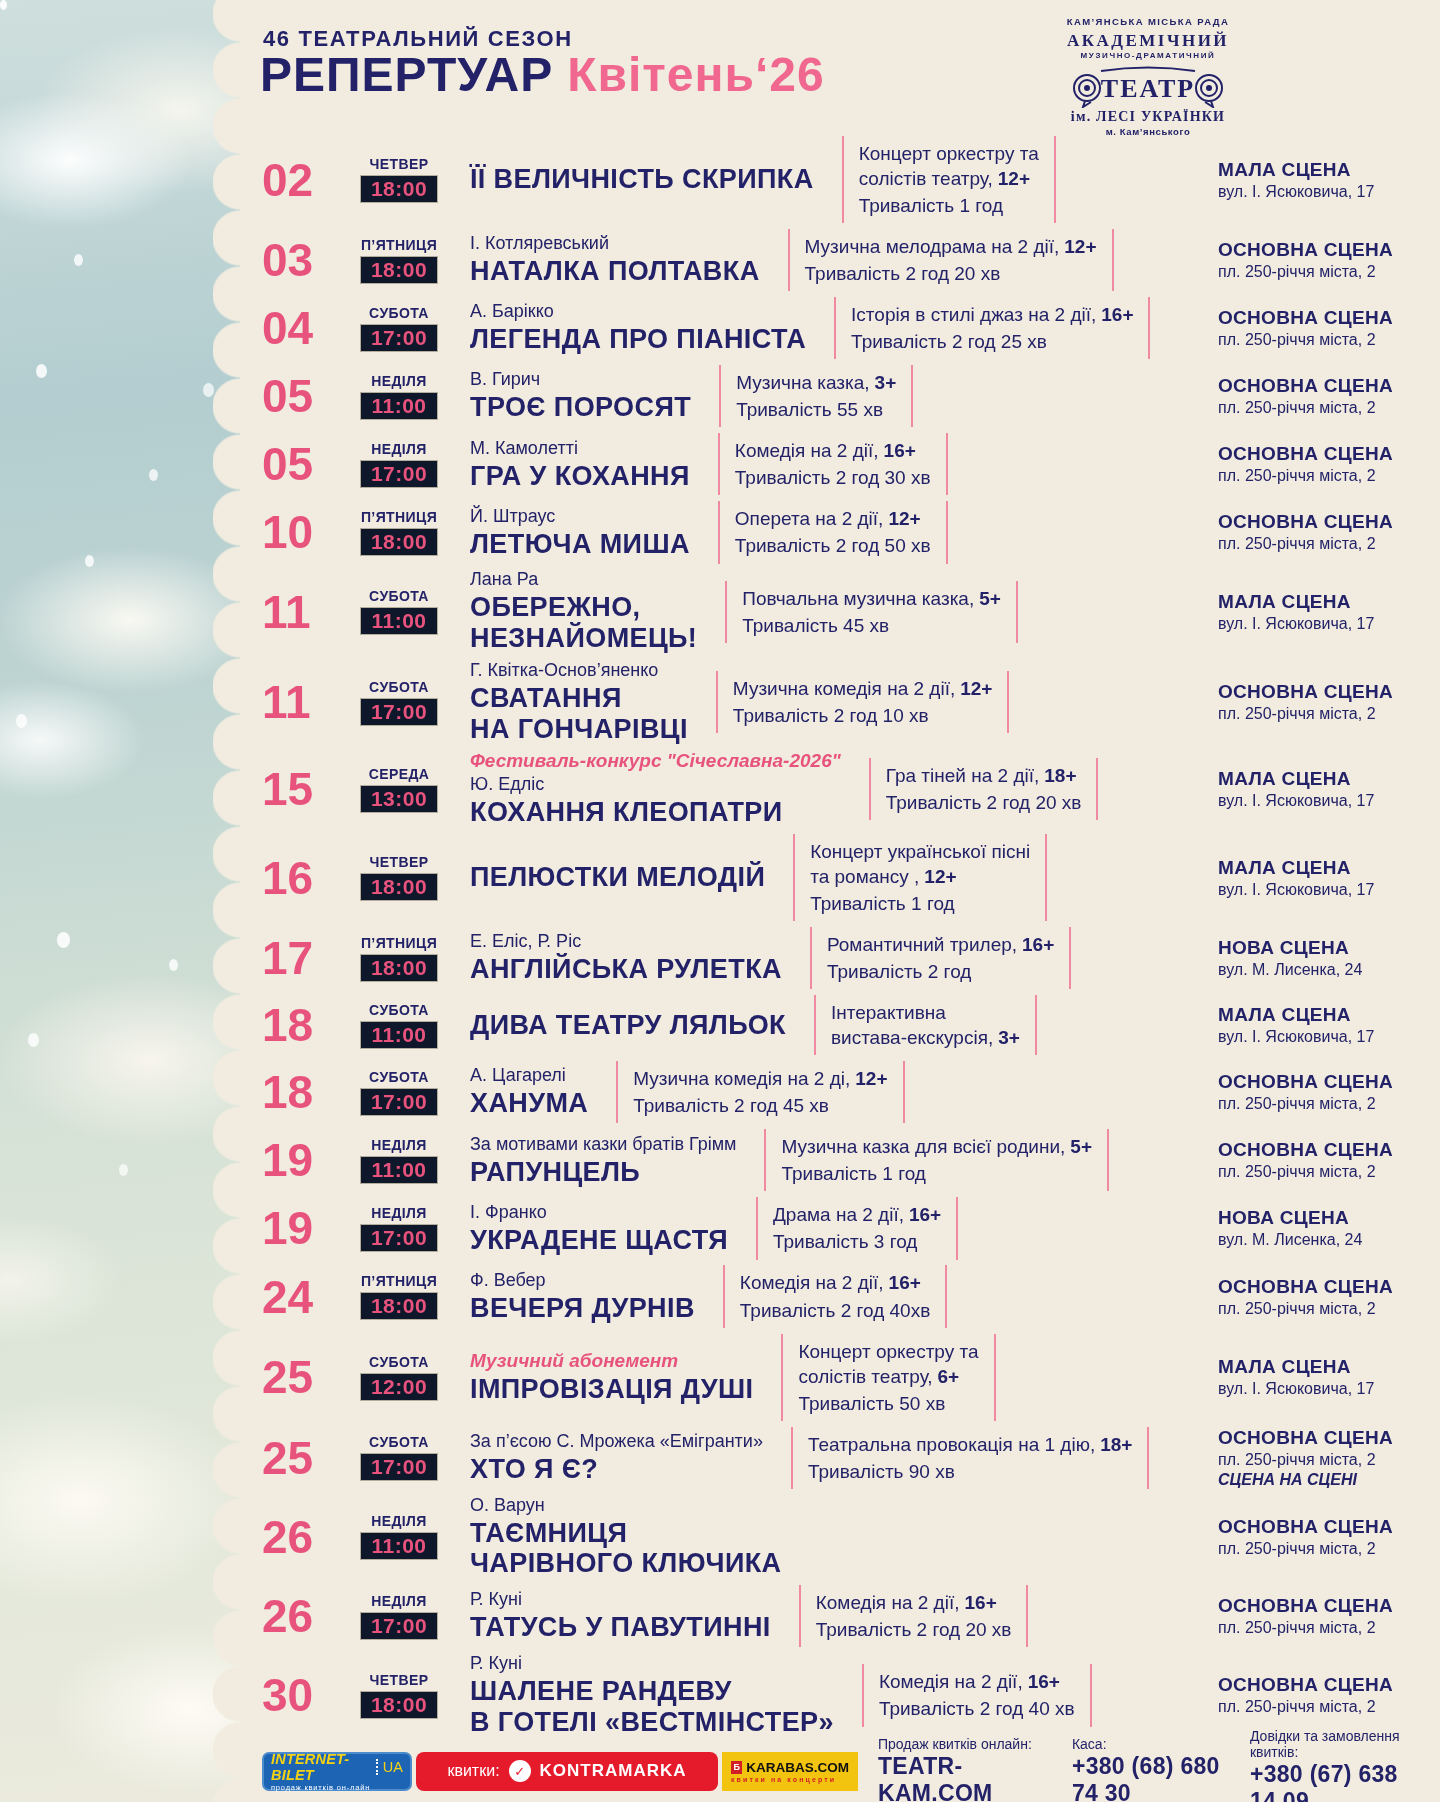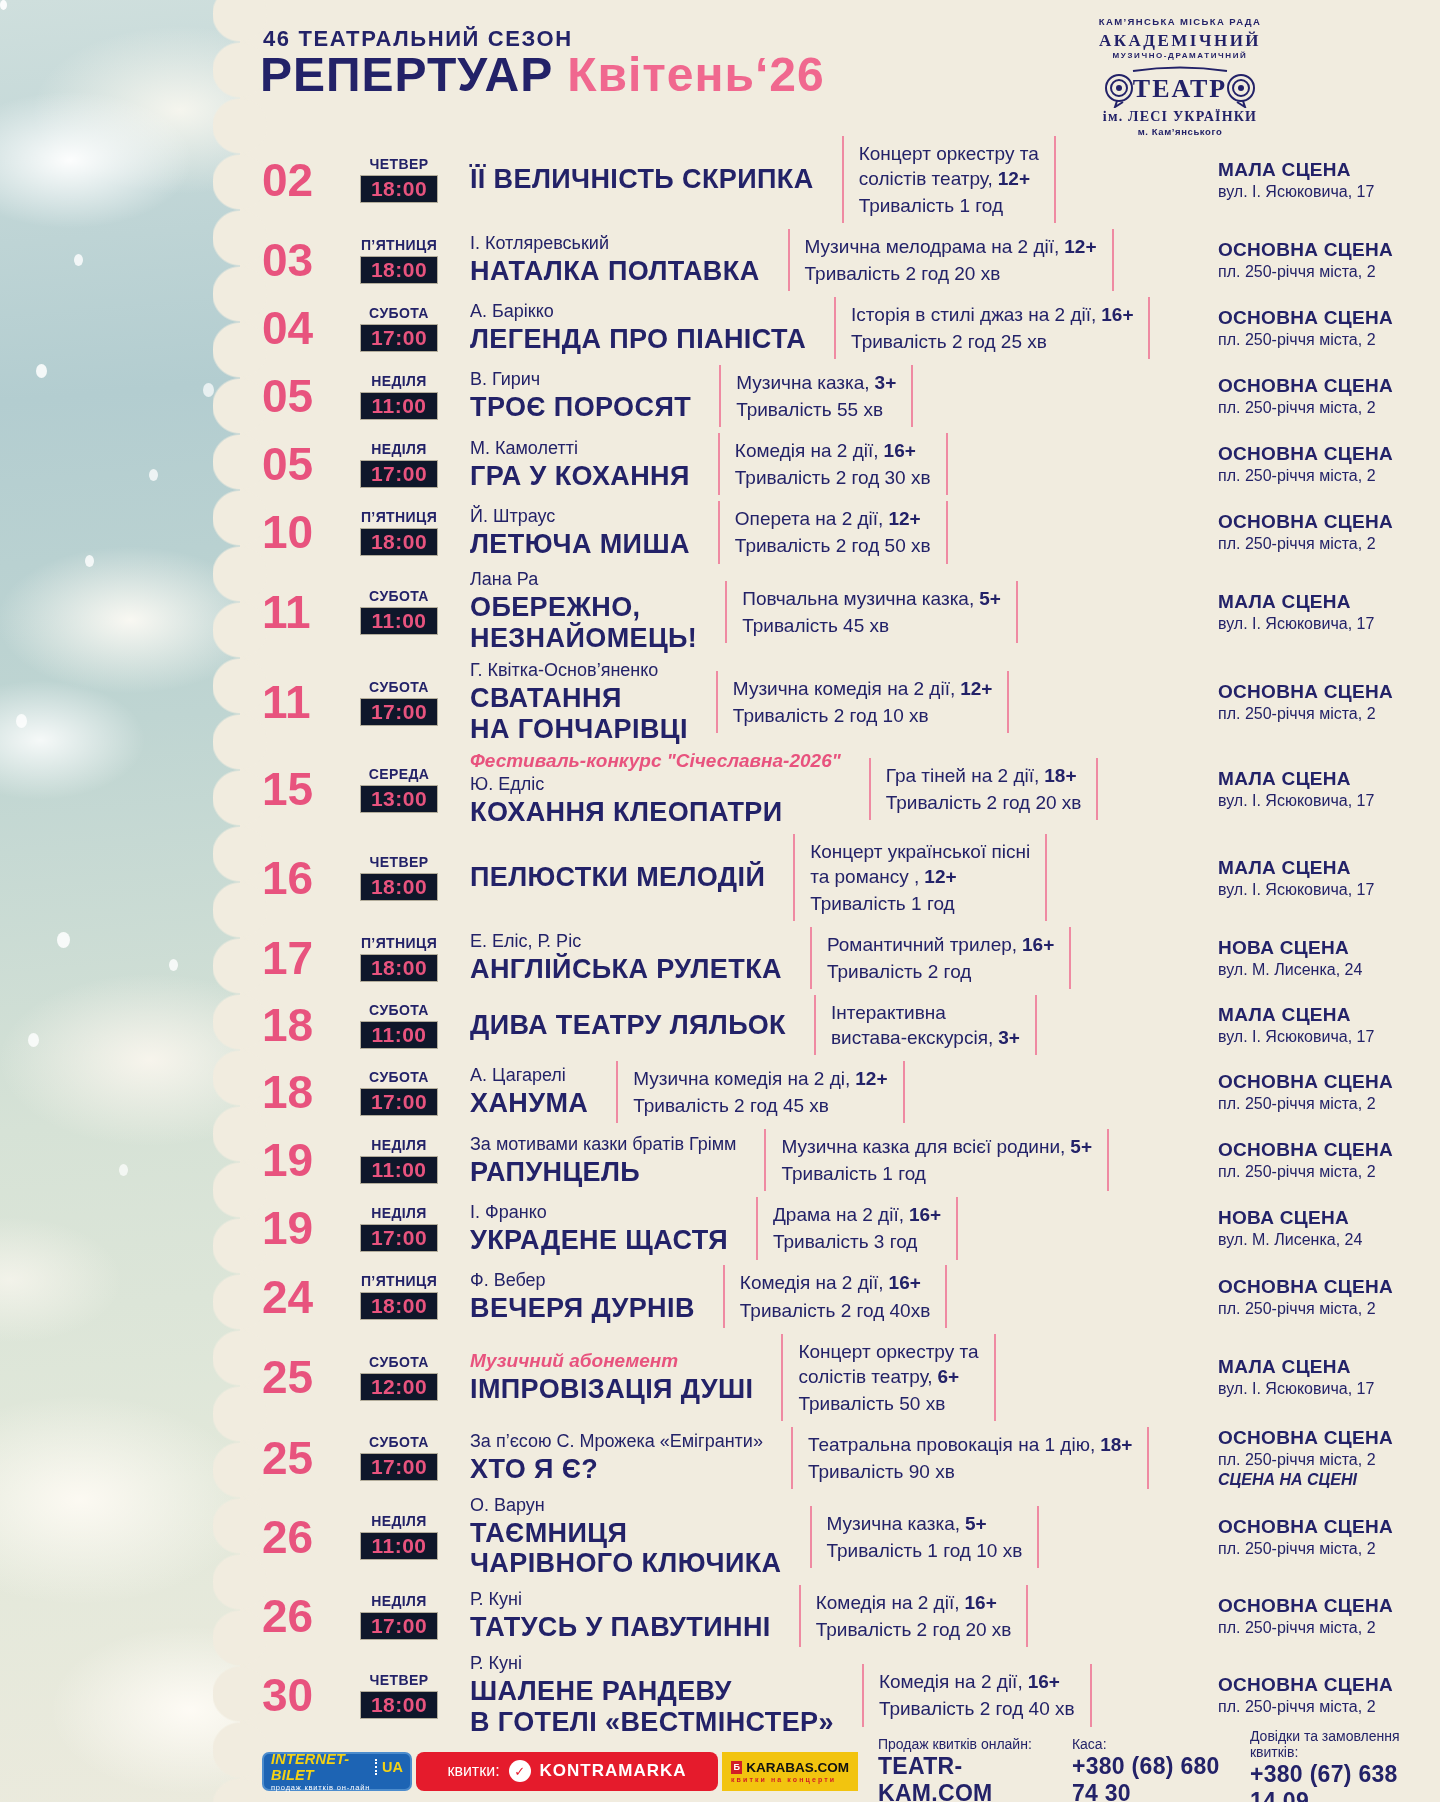--- a/index.html
+++ b/index.html
@@ -31,21 +31,21 @@
   
   .panel{position:absolute;left:240px;top:0;right:0;bottom:0;background:var(--cream);}
   .scallop{position:absolute;left:213px;top:-14px;width:54px;height:1830px;
     background-image:radial-gradient(circle at 27px 28px, var(--cream) 26.5px, rgba(241,236,223,0) 28.5px);
     background-size:54px 56px;background-repeat:repeat-y;}
 
   
   .season{position:absolute;left:263px;top:26px;font-size:22px;font-weight:800;letter-spacing:1.6px;}
   .main-title{position:absolute;left:260px;top:47px;font-size:48px;font-weight:800;letter-spacing:1px;white-space:nowrap;}
   .main-title .month{color:var(--hpink);margin-left:14px;}
-  .logo{position:absolute;left:1084px;top:16px;width:192px;text-align:center;line-height:1.25;}
+  .logo{position:absolute;left:1052px;top:16px;width:192px;text-align:center;line-height:1.25;}
   .logo .l1{font-size:9.5px;font-weight:800;letter-spacing:1.4px;}
   .logo .l2{font-family:"Liberation Serif","DejaVu Serif",serif;font-size:17px;font-weight:700;letter-spacing:2.5px;margin-top:2px;}
   .logo .l3{font-size:8px;font-weight:800;letter-spacing:1.6px;}
   .logo svg{display:block;margin:1px auto 0;}
   .logo .l4{font-family:"Liberation Serif","DejaVu Serif",serif;font-size:14px;font-weight:700;letter-spacing:1.2px;}
   .logo .l5{font-size:9.5px;font-weight:700;letter-spacing:.6px;}
 
   
   .events{position:absolute;left:262px;right:14px;top:136px;bottom:64px;display:flex;flex-direction:column;justify-content:space-between;}
   .event-row{display:flex;align-items:center;}
@@ -64,21 +64,21 @@
   .venue-block{width:192px;flex:none;margin-left:auto;display:flex;flex-direction:column;gap:2px;}
   .venue-name{font-size:19px;font-weight:800;letter-spacing:.3px;}
   .venue-address{font-size:16px;}
   .venue-note{font-size:16px;font-style:italic;font-weight:700;}
 
   
   .footer{position:absolute;left:262px;right:12px;bottom:8px;height:46px;display:flex;align-items:center;}
   .ib-badge{width:150px;height:39px;flex:none;background:var(--bblue);border:2px solid #4c8ccd;border-radius:7px;display:flex;flex-direction:column;justify-content:center;padding:1px 7px;}
   .ib-top{display:flex;align-items:center;justify-content:space-between;}
   .ib-name{color:#f5d214;font-weight:800;font-style:italic;font-size:14.5px;letter-spacing:.2px;}
-  .ib-ua{color:#f5d214;font-weight:700;font-size:14.5px;border-left:2px dotted #fff;margin-left:5px;padding-left:5px;}
+  .ib-ua{color:#f5d214;font-weight:400;font-size:14.5px;border-left:2px dotted #fff;margin-left:5px;padding-left:5px;}
   .ib-sub{color:#fff;font-size:7.5px;letter-spacing:.8px;}
   .km-badge{width:302px;height:39px;flex:none;background:var(--bred);display:flex;align-items:center;justify-content:center;gap:9px;color:#fff;margin-left:4px;border-radius:8px;}
   .km-label{font-size:16px;}
   .km-logo{width:22px;height:22px;border-radius:50%;background:#fff;color:var(--bred);display:flex;align-items:center;justify-content:center;font-size:13px;font-weight:800;}
   .km-name{font-size:17px;font-weight:800;letter-spacing:1px;}
   .kb-badge{width:136px;height:39px;flex:none;background:var(--byellow);display:flex;flex-direction:column;justify-content:center;padding:0 9px;margin-left:4px;}
   .kb-top{display:flex;align-items:center;gap:4px;color:#111;}
   .kb-logo{width:13px;height:13px;background:#d21f26;color:#fff;font-size:9px;font-weight:800;display:flex;align-items:center;justify-content:center;}
   .kb-name{font-size:13.5px;font-weight:800;}
   .kb-sub{color:#d21f26;font-size:7px;font-weight:700;letter-spacing:2.1px;margin-top:1px;}
@@ -565,24 +565,20 @@
       <div class="weekday">НЕДІЛЯ</div>
       <div class="timebox">11:00</div>
     </div>
     <div class="main-cell">
       <div class="title-block">
 
         <div class="author">О. Варун</div>
         <div class="title">ТАЄМНИЦЯ
 ЧАРІВНОГО КЛЮЧИКА</div>
       </div>
-      <div class="desc-block">
-        <div class="desc-line"><span class="genre">Музична казка,</span><span class="age">5+</span></div>
-        <div class="duration">Тривалість 1 год 10 хв</div>
-      </div>
       <div class="venue-block">
         <div class="venue-name">ОСНОВНА СЦЕНА</div>
         <div class="venue-address">пл. 250-річчя міста, 2</div>
 
       </div>
     </div>
   </div>
 
   <div class="event-row">
     <div class="date-block">26</div>

